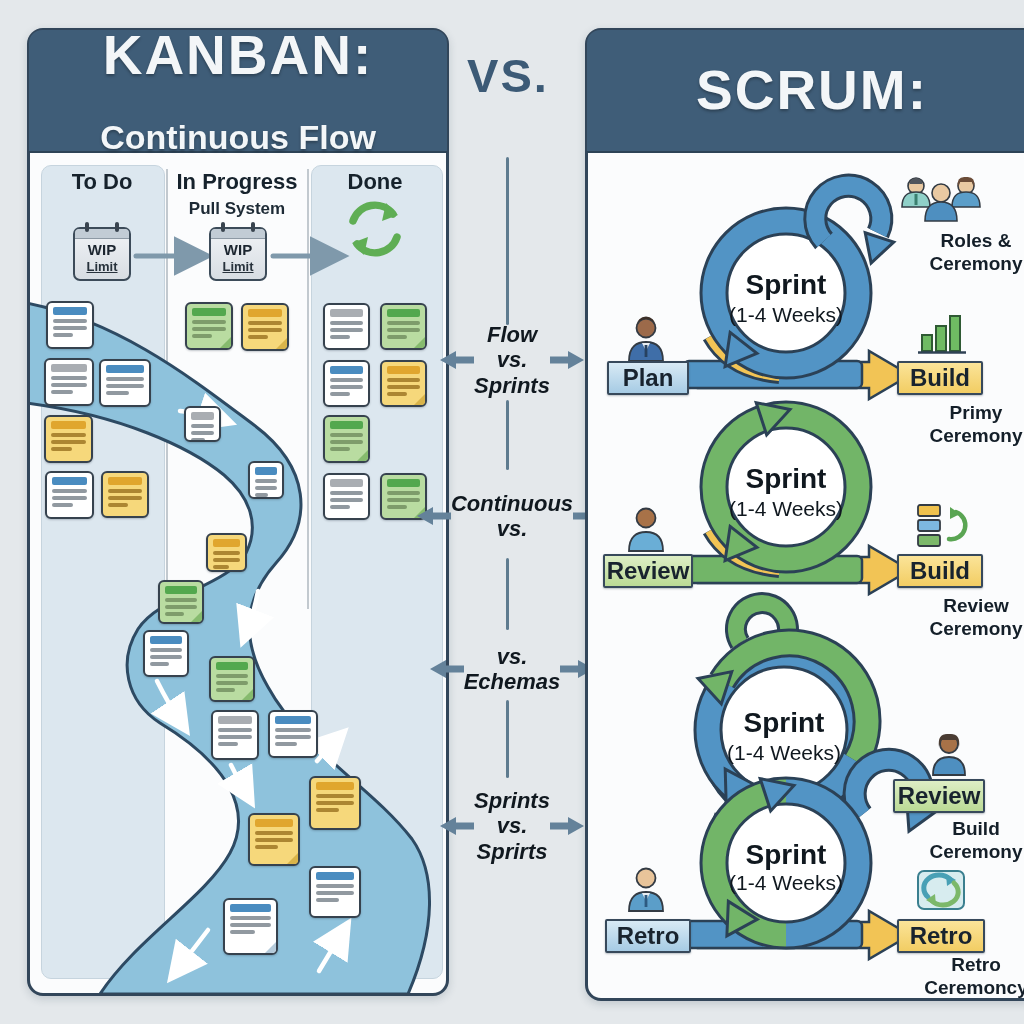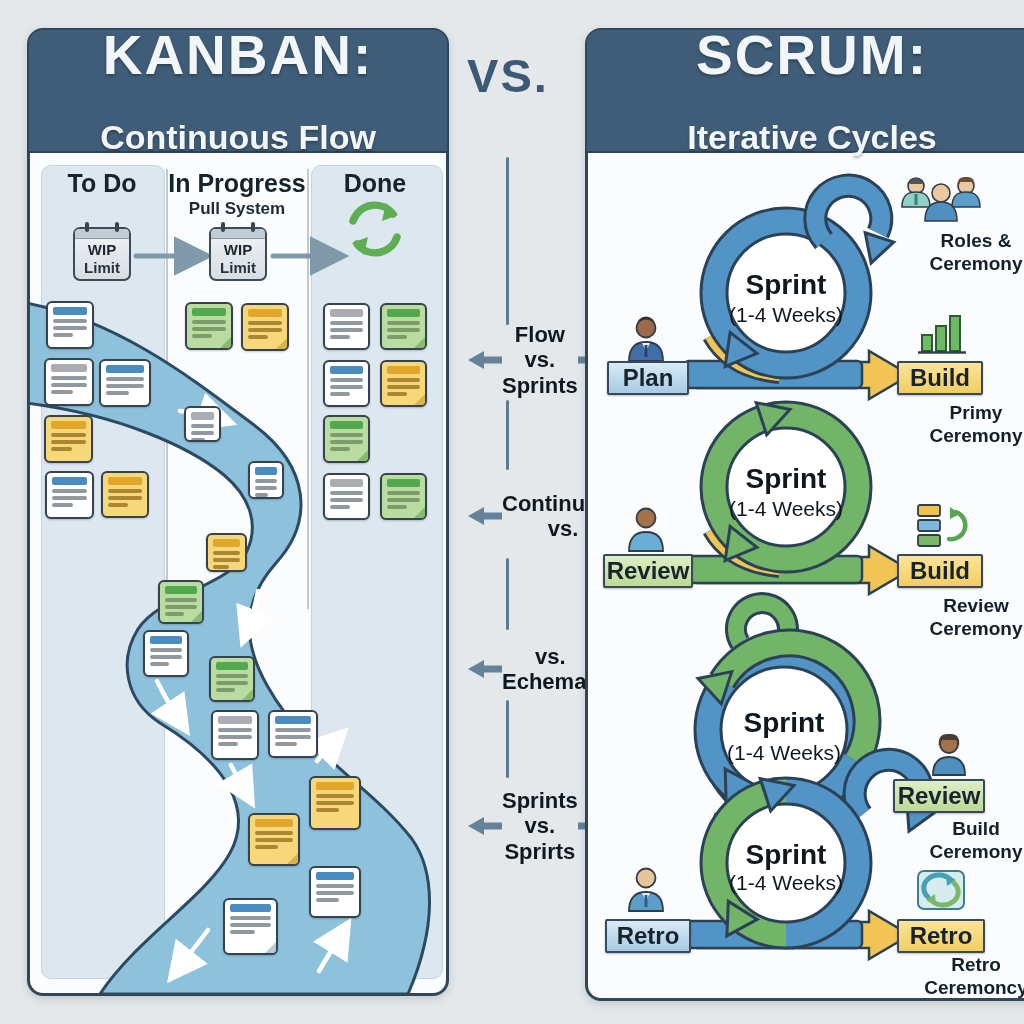--- a/index.html
+++ b/index.html
@@ -16,30 +16,30 @@
     color:#f3f6f8;text-shadow:0 2px 3px rgba(0,0,0,.3);border-bottom:2px solid #2d4356;gap:29px;}
   .panel-title{font-size:55px;font-weight:800;letter-spacing:2px;line-height:1;}
   .panel-subtitle{font-size:34px;font-weight:600;margin-top:8px;line-height:1;}
   .panel-body{position:absolute;left:0;top:122px;right:0;bottom:0;border-radius:0 0 13px 13px;overflow:hidden;}
 
   
   .kcol{position:absolute;background:#dce7ef;border:1px solid #c6d4de;border-radius:10px;}
   #col-todo-bg{left:11px;top:12px;width:122px;height:812px;}
   #col-done-bg{left:281px;top:12px;width:130px;height:812px;}
   .kdivider{position:absolute;width:2px;background:#c2c9cf;}
-  .kcol-title{position:absolute;transform:translateX(-50%);font-size:25px;font-weight:800;color:#16222c;white-space:nowrap;}
+  .kcol-title{position:absolute;transform:translateX(-50%);font-size:22px;font-weight:800;color:#16222c;white-space:nowrap;}
   .kcol-subtitle{position:absolute;transform:translateX(-50%);font-size:17px;font-weight:600;color:#1d2a35;white-space:nowrap;}
 
   .wip-cal{position:absolute;width:58px;height:54px;border:2px solid #3c4b59;border-radius:7px;
     background:linear-gradient(#f0f3f6,#d7dde3);text-align:center;box-sizing:border-box;}
   .wip-cal .cap{height:9px;background:#c2ccd5;border-bottom:1.5px solid #8d99a4;border-radius:4px 4px 0 0;position:relative;}
   .wip-cal .cap i{position:absolute;top:-7px;width:4px;height:10px;background:#39444f;border-radius:2px;}
   .wip-cal .cap i.l{left:10px}.wip-cal .cap i.r{right:10px}
   .wip-word{font-size:15px;font-weight:800;color:#1c2630;line-height:1.25;margin-top:2px;}
-  .limit-word{font-size:15px;font-weight:600;color:#27323c;line-height:1;}
+  .limit-word{font-size:13px;font-weight:600;color:#27323c;line-height:1;text-decoration:underline;}
 
   
   .card{position:absolute;border:2px solid #36424e;border-radius:6px;box-sizing:border-box;
     padding:4px 5px;box-shadow:0 1px 2px rgba(30,45,60,.25);overflow:hidden;}
   .card .bar{height:8px;border-radius:2px;margin-bottom:4px;}
   .card .ln{height:4px;border-radius:2px;margin-top:3px;}
   .card .ln.s{width:60%;}
   .v-white-blue,.v-white-blue-fold{background:#ffffff;}
   .v-white-blue .bar,.v-white-blue-fold .bar{background:#4a8cc0;}
   .v-white-gray{background:#ffffff;}
@@ -53,21 +53,21 @@
   .v-green .ln{background:#7e9c6b;}
   .v-green::after,.v-yellow-fold::after,.v-white-blue-fold::after{content:"";position:absolute;right:-1px;bottom:-1px;
     width:0;height:0;border-style:solid;border-width:0 0 13px 13px;}
   .v-green::after{border-color:transparent transparent #86bb6e transparent;}
   .v-yellow-fold::after{border-color:transparent transparent #d9b44a transparent;}
   .v-white-blue-fold::after{border-color:transparent transparent #b5cbdb transparent;}
 
   
   #vs-title{left:440px;top:48px;width:136px;text-align:center;font-size:47px;font-weight:800;color:#3c5a76;letter-spacing:2px;}
   .vline{position:absolute;left:506px;width:3px;background:#5e7b8f;border-radius:2px;}
-  .cmp-row{position:absolute;left:468px;width:140px;display:flex;align-items:center;justify-content:space-between;}
+  .cmp-row{position:absolute;left:442px;width:140px;display:flex;align-items:center;justify-content:center;font-style:italic;}
   .cmp-text{flex:1;text-align:center;font-size:22px;font-weight:700;color:#10181f;line-height:1.14;}
   .cmp-text span{display:block;}
   .cmp-arrow{flex:0 0 auto;display:block;}
 
   
   .sprint-label{position:absolute;transform:translate(-50%,-50%);font-size:28px;font-weight:800;color:#10181f;white-space:nowrap;}
   .sprint-duration{position:absolute;transform:translate(-50%,-50%);font-size:21px;font-weight:500;color:#10181f;white-space:nowrap;}
   .sbtn{position:absolute;box-sizing:border-box;border:2.5px solid #37495b;border-radius:2px;
     font-size:24px;font-weight:600;color:#18232e;display:flex;align-items:center;justify-content:center;
     box-shadow:0 1px 2px rgba(30,45,60,.3);}
@@ -384,21 +384,20 @@
       <span>Sprirts</span>
     </div>
     <svg class="cmp-arrow" width="34" height="18">
         <path d="M0 5.5 H18 V0 L34 9 L18 18 V12.5 H0 Z" fill="#64829a"></path>
       </svg>
   </div>
 
   <div class="panel" id="scrum-panel">
     <div class="panel-header">
       <div class="panel-title">SCRUM:</div>
-      <div class="panel-subtitle">Iterative Cycles</div>
     </div>
     <div class="panel-body">
 
       <svg class="abs" width="406" height="843" style="left:0;top:0;">
 
         <g>
           <path d="M110,209 H281 V198 L322,222 L281,246 V235 H110 Z" fill="#f2c455" stroke="#2b4156" stroke-width="2.5"></path>
           <rect x="96" y="208" width="178" height="27" rx="5" fill="#5294c5" stroke="#2b4156" stroke-width="2.5"></rect>
           <path d="M128,180 Q146,212 192,216" fill="none" stroke="#2b4156" stroke-width="30"></path>
           <path d="M128,180 Q146,212 192,216" fill="none" stroke="#f2c455" stroke-width="24"></path>

